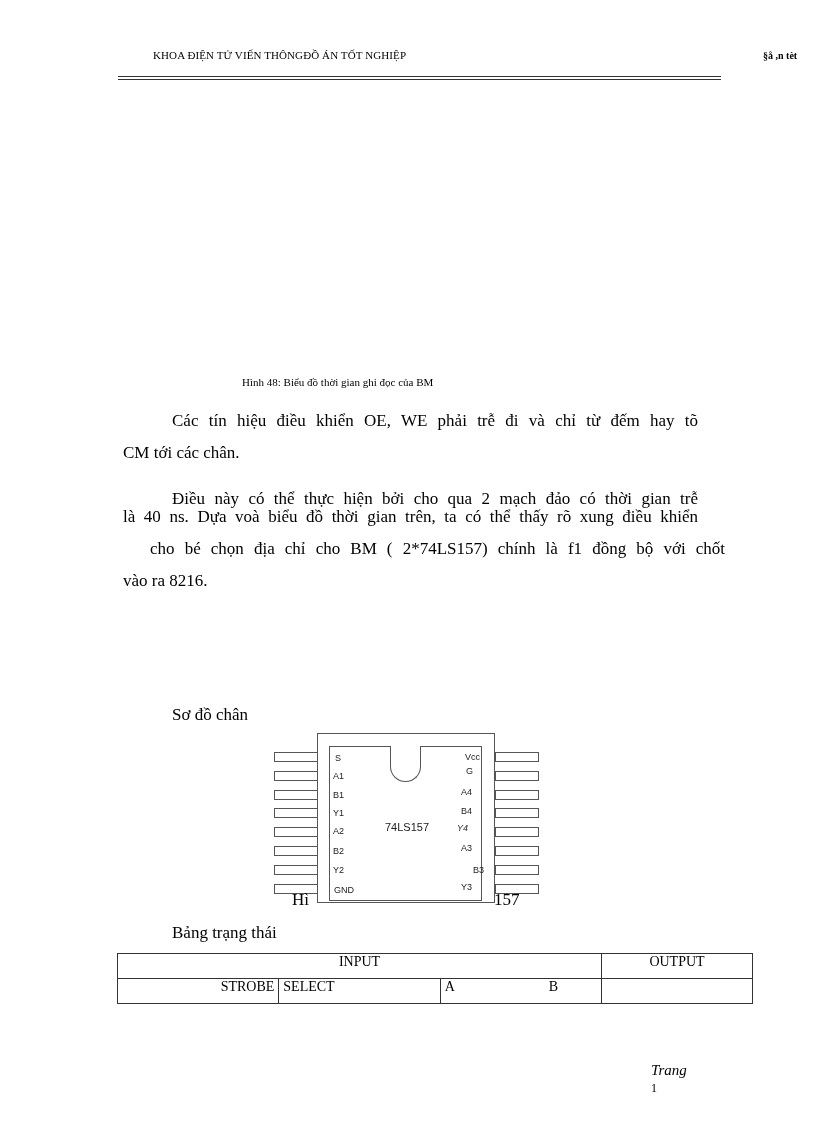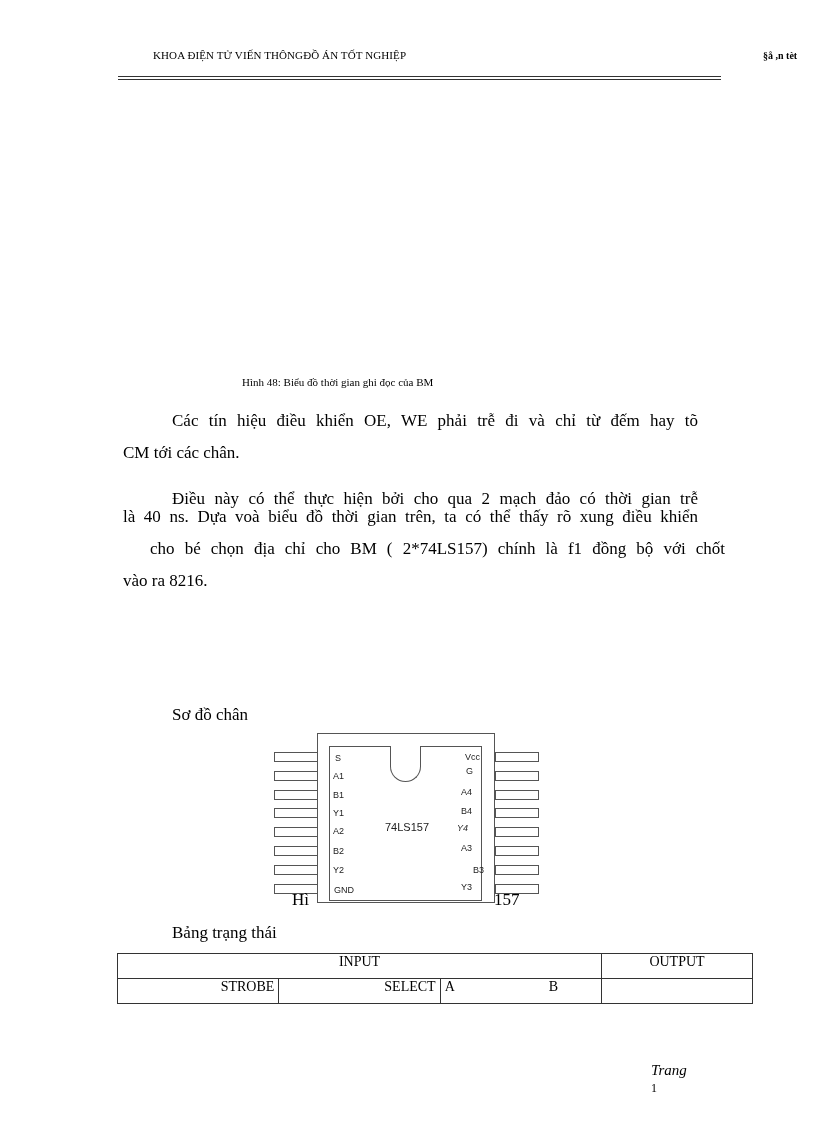--- a/index.html
+++ b/index.html
@@ -94,21 +94,21 @@
 <div class="abs para" style="left:172px; top:917px;">Bảng trạng thái</div>
 
 <table class="state">
   <tbody>
       <tr>
     <td colspan="3" style="width:475px; text-align:center;">INPUT</td>
     <td style="text-align:center;">OUTPUT</td>
   </tr>
   <tr>
     <td style="width:150px; text-align:right;">STROBE</td>
-    <td style="width:150px; text-align:right;">SELECT</td>
+    <td style="width:150px; ">SELECT</td>
     <td style="width:150px; position:relative;">
       <span>A</span>
       <span style="position:absolute; left:108px;">B</span>
     </td>
     <td></td>
   </tr>
 </tbody>
   </table>
 
 <div class="abs footer-trang">Trang</div>

